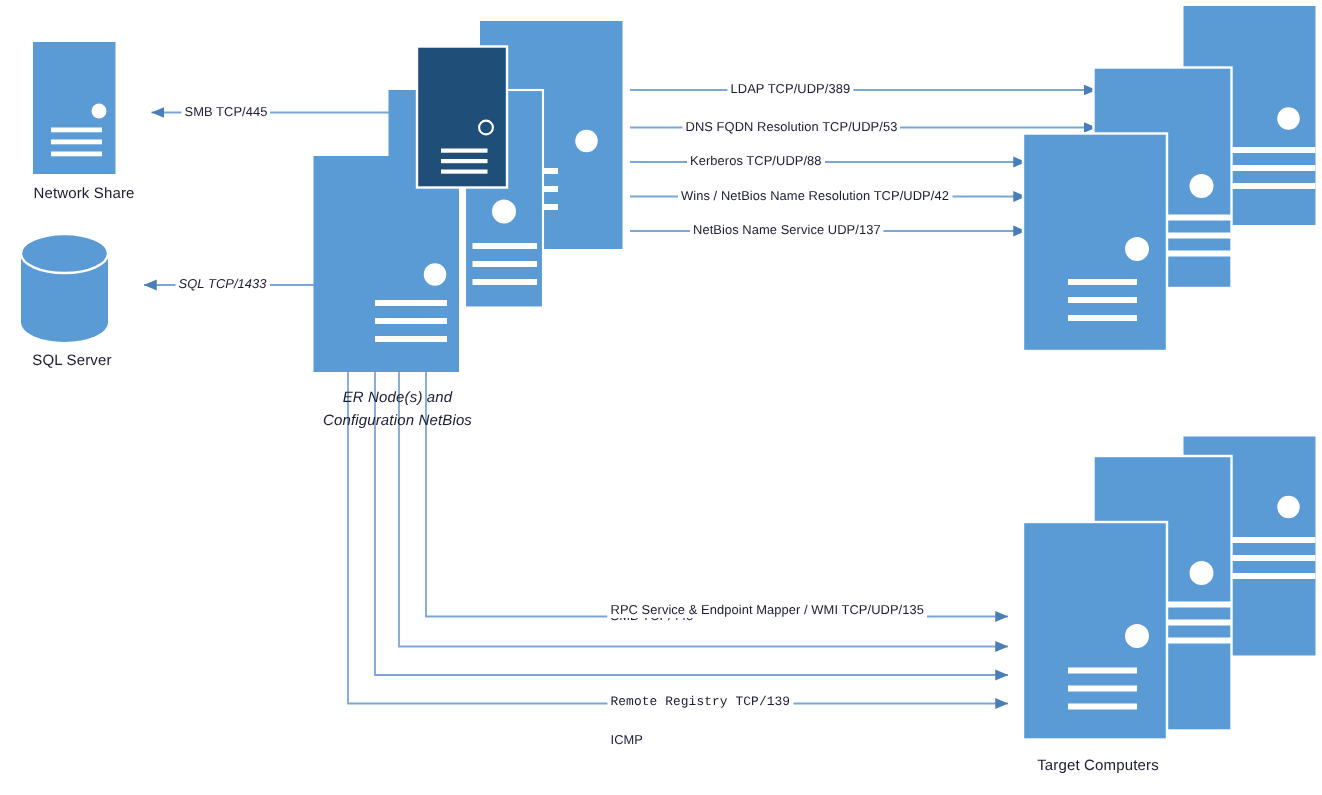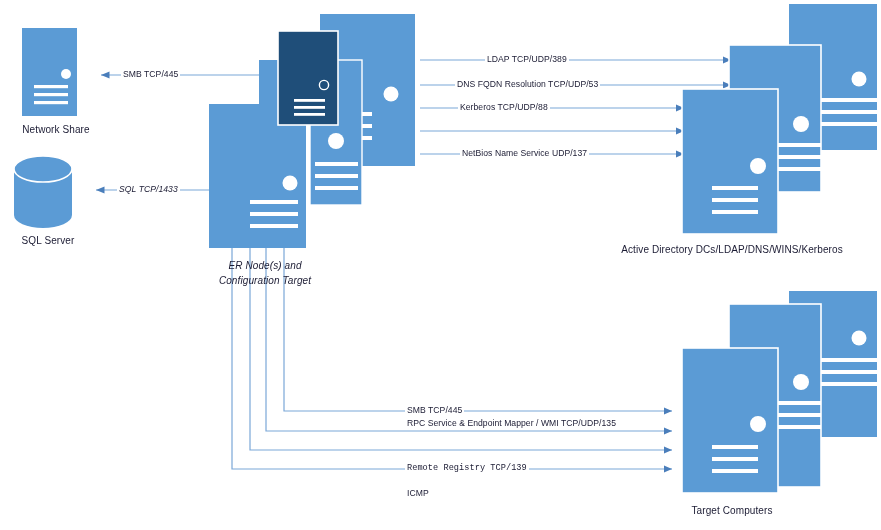--- a/index.html
+++ b/index.html
@@ -170,41 +170,41 @@
     </g>
 
   </svg>
 
   <div class="node-label centered" style="left:56px; top:122px;">Network Share</div>
 
   <div class="node-label centered" style="left:48px; top:233px;">SQL Server</div>
 
   <div class="node-label centered" style="left:265px; top:258px;font-style:italic;">
     <div>ER Node(s) and</div>
-    <div>Configuration Target</div>
+    <div>Configuration NetBios</div>
   </div>
 
-  <div class="node-label centered" style="left:732px; top:242px;">Active Directory DCs/LDAP/DNS/WINS/Kerberos</div>
 
   <div class="node-label centered" style="left:732px; top:503px;">Target Computers</div>
 
   <div class="link-label" style="left:121px; top:69px;">SMB TCP/445</div>
 
   <div class="link-label" style="left:117px; top:184px;font-style:italic;">SQL TCP/1433</div>
 
   <div class="link-label" style="left:485px; top:54px;">LDAP TCP/UDP/389</div>
 
   <div class="link-label" style="left:455px; top:79px;text-align:right;">DNS FQDN Resolution TCP/UDP/53</div>
 
   <div class="link-label" style="left:458px; top:102px;">Kerberos  TCP/UDP/88</div>
 
+  <div class="link-label" style="left:452px; top:125px;">Wins / NetBios Name Resolution  TCP/UDP/42</div>
 
   <div class="link-label" style="left:460px; top:148px;">NetBios Name Service  UDP/137</div>
 
   <div class="link-label" style="left:405px; top:405px;">SMB TCP/445</div>
 
-  <div class="link-label" style="left:405px; top:418px;">RPC Service &amp; Endpoint Mapper / WMI TCP/UDP/135</div>
+  <div class="link-label" style="left:405px; top:401px;">RPC Service &amp; Endpoint Mapper / WMI TCP/UDP/135</div>
 
   <div class="link-label" style="left:405px; top:444px;margin-top:44px;">ICMP</div>
 
   <div class="link-label" style="left:405px; top:463px;font-family:Liberation Mono, monospace;">Remote Registry TCP/139</div>
 
 </div>
 
 </body></html>

